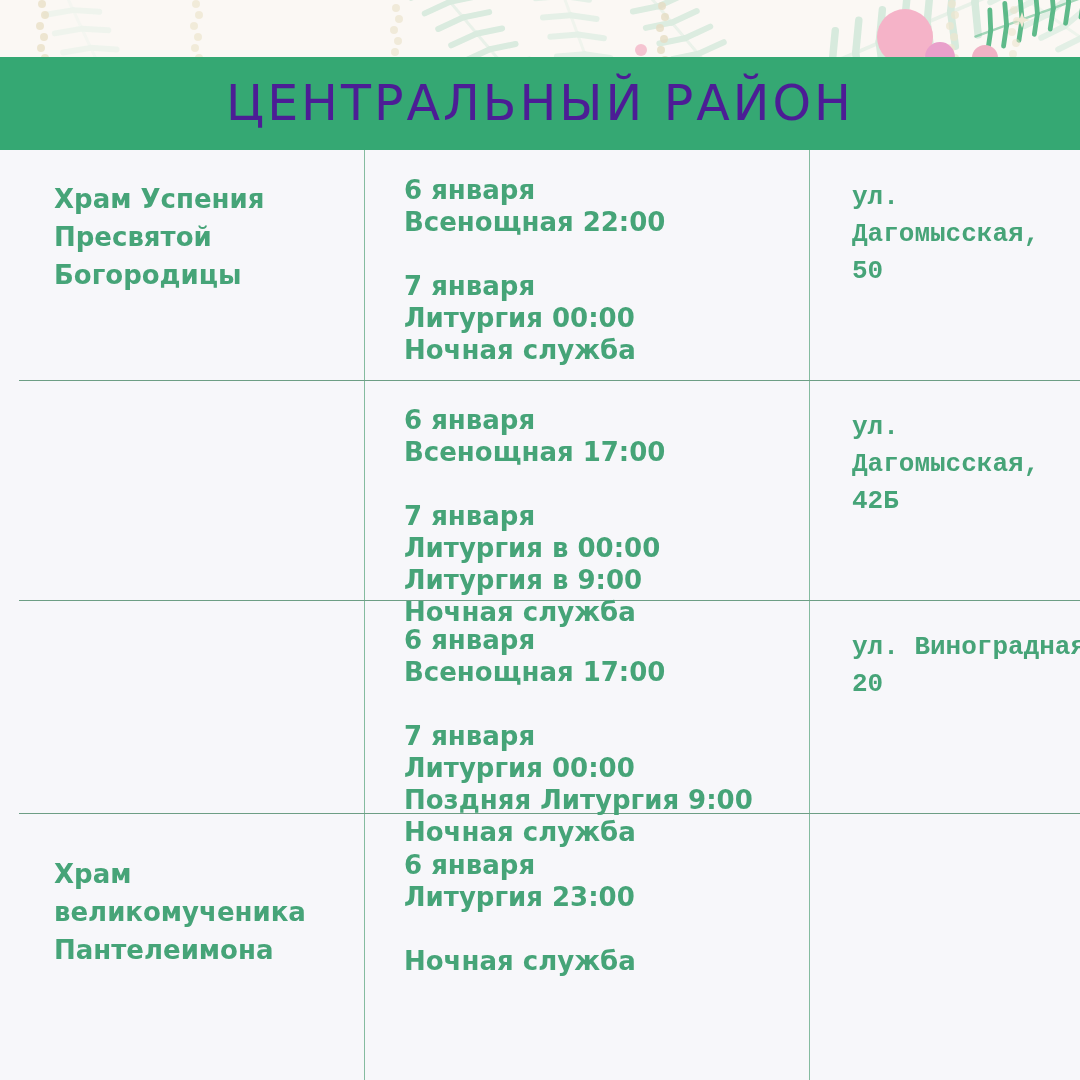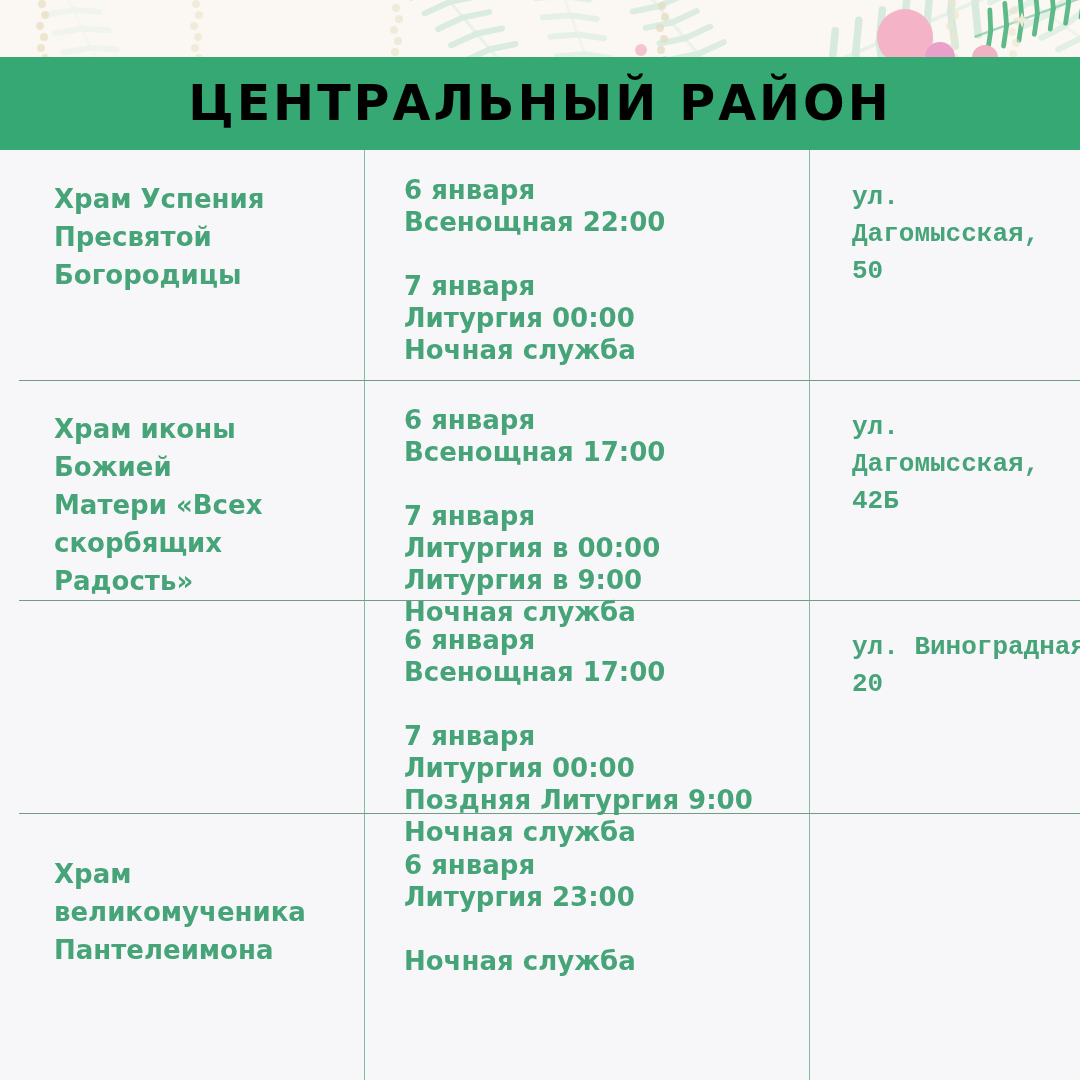--- a/index.html
+++ b/index.html
@@ -13,21 +13,21 @@
     position:absolute;left:0;top:0;width:1080px;height:57px;
     background:#fbf8f4;overflow:hidden;
   }
   .top-strip svg{position:absolute;left:0;top:0;}
   
   .header-band{
     position:absolute;left:0;top:57px;width:1080px;height:93px;
     background:#35a873;display:flex;align-items:center;justify-content:center;
   }
   .header-title{
-    color:#000000;font-size:49px;font-weight:bold;letter-spacing:3px;
+    color:#4c1d95;font-size:49px;font-weight:normal;letter-spacing:3px;
     white-space:nowrap;
   }
   
   .table{position:absolute;left:0;top:150px;width:1080px;height:1080px;margin-left:19px;}
   .vline{position:absolute;top:0;bottom:0;width:1px;background:#85bb9f;}
   .vline.v1{left:345px}
   .vline.v2{left:790px}
   .hline{position:absolute;left:0;width:1080px;height:1px;background:#6d9e85;}
   .hline.h1{top:230px}
   .hline.h2{top:450px}
@@ -124,23 +124,20 @@
 Всенощная 22:00
 
 7 января
 Литургия 00:00
 Ночная служба</div>
     <div class="cell addr">ул. Дагомысская,
 50</div>
   </div>
 
   <div class="row r2">
-    <div class="cell name">Храм иконы Божией
-Матери «Всех
-скорбящих Радость»</div>
     <div class="cell sched">6 января
 Всенощная 17:00
 
 7 января
 Литургия в 00:00
 Литургия в 9:00
 Ночная служба</div>
     <div class="cell addr">ул. Дагомысская,
 42Б</div>
   </div>

